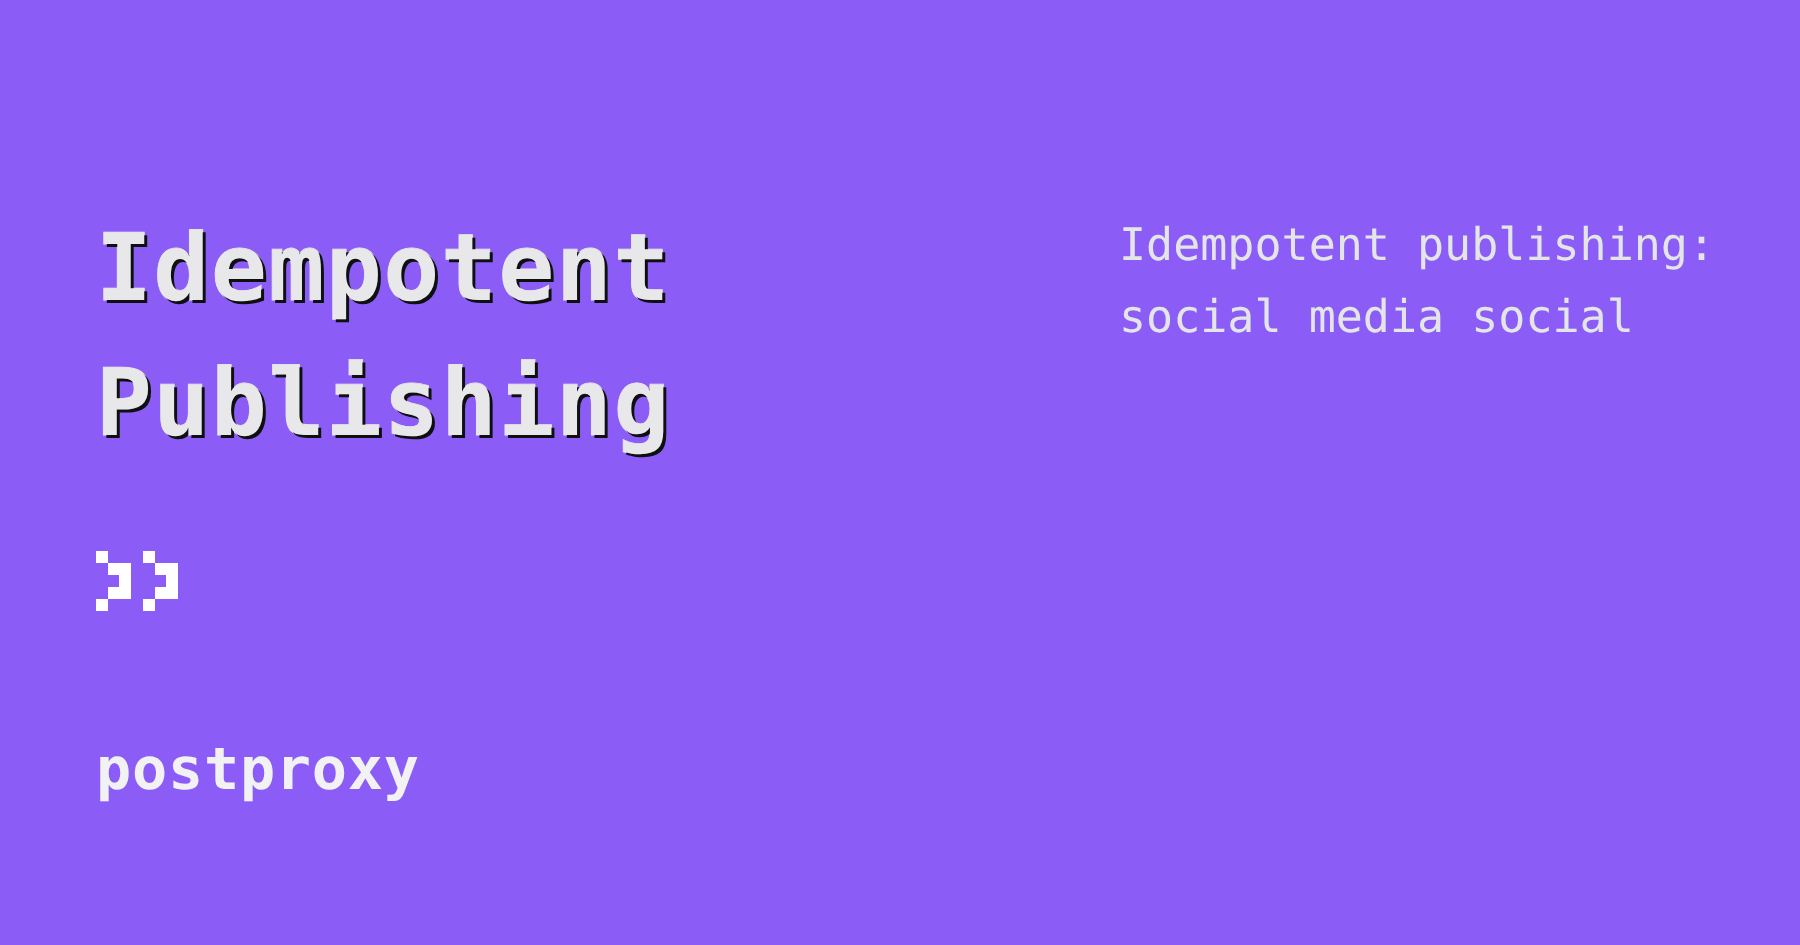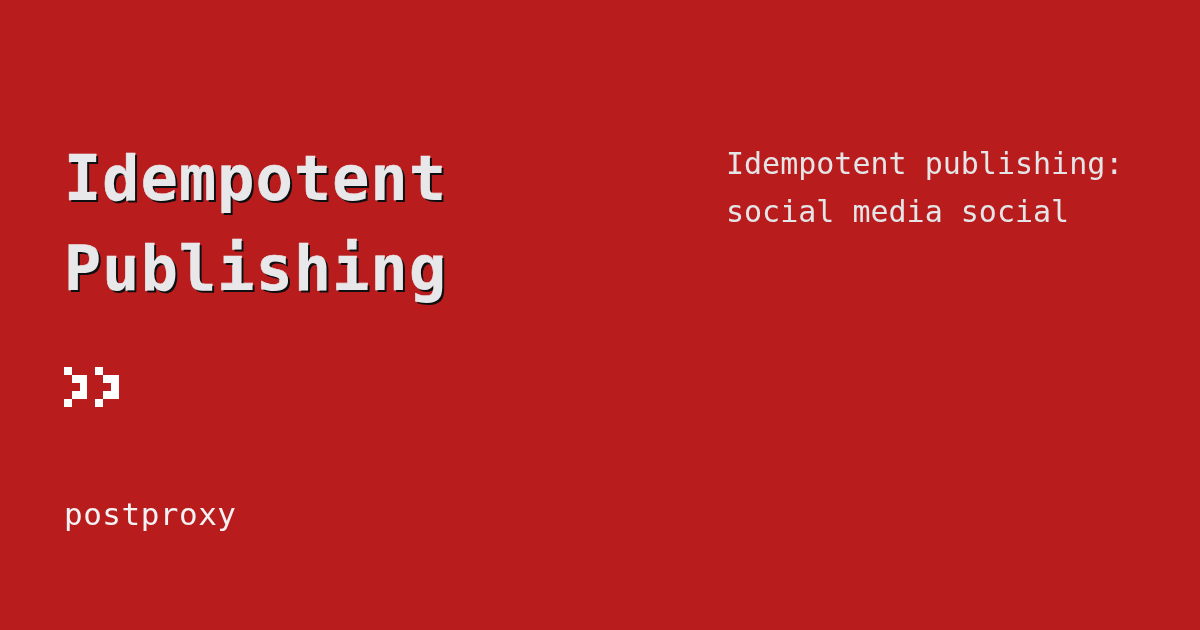--- a/index.html
+++ b/index.html
@@ -66,22 +66,22 @@
     shape-rendering: crispEdges;
   }
 
   
 
   #wordmark {
     position: absolute;
     left: 64px;
     top: 496px;
     font-family: "DejaVu Sans Mono", "Liberation Mono", monospace;
-    font-size: 31px;
-    font-weight: 400;
+    font-size: 39px;
+    font-weight: 700;
     line-height: 36px;
     letter-spacing: 0.5px;
     color: #f2f2f4;
     white-space: pre;
   }
 
   
 
   #description {
     position: absolute;
@@ -92,26 +92,27 @@
 
   .description-line {
     display: block;
     font-family: "DejaVu Sans Mono", "Liberation Mono", monospace;
     font-size: 30px;
     font-weight: 400;
     line-height: 48px;
     letter-spacing: 0px;
     color: #e4e5e7;
     white-space: pre;
+    margin-left: 20px;
   }
 </style>
 </head>
 <body style="background: rgb(26, 27, 30);">
 
-<div id="og-card" style="background: #b91c1c;">
+<div id="og-card" style="background: #8b5cf6;">
 
   <div id="headline">
     <span class="headline-line" style="color: rgb(232, 232, 234); -webkit-text-stroke: 0.6px rgb(232, 232, 234); text-shadow: rgb(14, 15, 17) 2px 2px 0px;">Idempotent</span>
     <span class="headline-line" style="color: rgb(232, 232, 234); -webkit-text-stroke: 0.6px rgb(232, 232, 234); text-shadow: rgb(14, 15, 17) 2px 2px 0px; margin-top: 12px;">Publishing</span>
   </div>
 
   <div id="logo-mark">
     <svg viewBox="0 0 11 6" preserveAspectRatio="none">
 
       <g fill="#ffffff">

